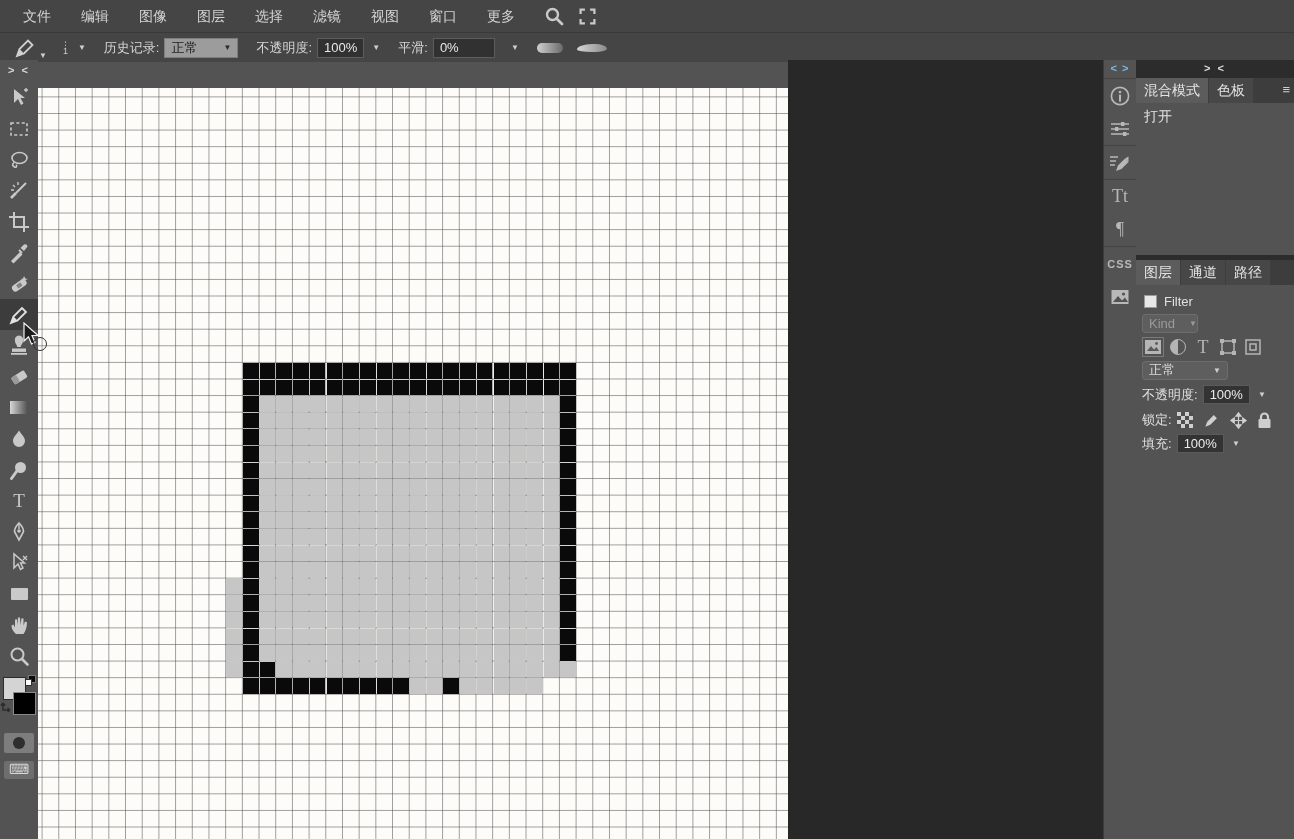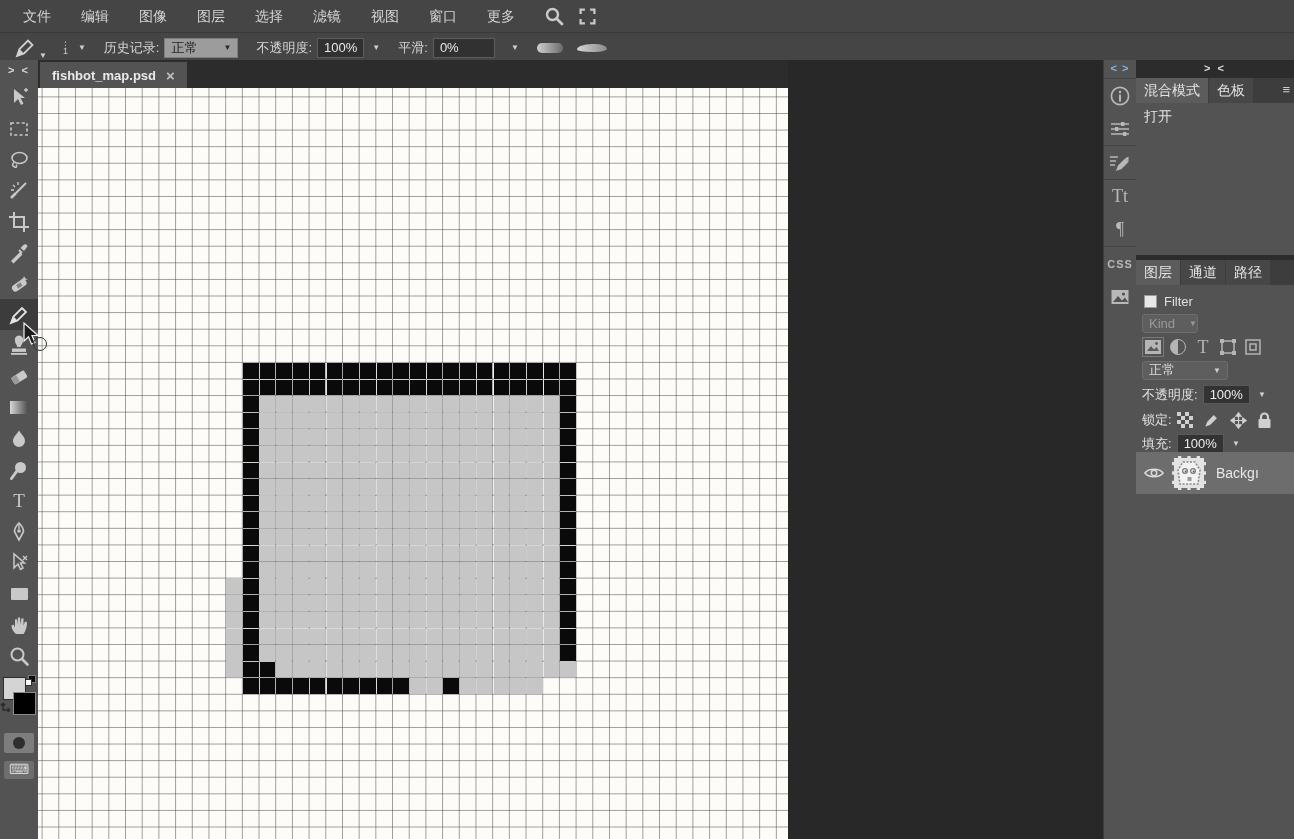--- a/index.html
+++ b/index.html
@@ -296,26 +296,20 @@
       <svg style="position:absolute;left:0;top:26px" width="13" height="14" viewBox="0 0 13 14">
           <path d="M3 2 v7 h7 M3 2 l-2 2.5 M3 2 l2 2.5 M10 9 l-2.5-2 M10 9 l-2.5 2" fill="none" stroke="#2b2b2b" stroke-width="1.4"></path>
         </svg>
     </div>
     <div class="maskbtn">
         <span class="dot"></span>
       </div>
     <div class="kbbtn">⌨</div>
   </div>
 
-  <div class="tabbar">
-    <div class="doc-tab">
-      <span>fishbot_map.psd</span>
-      <span class="tab-close">×</span>
-    </div>
-  </div>
 
   <div class="canvas" id="canvas">
       <div class="px" style="left: 205px; top: 275px; width: 15.7px; height: 15.6px; background: rgb(10, 10, 10);"></div>
       <div class="px" style="left: 221.7px; top: 275px; width: 15.7px; height: 15.6px; background: rgb(10, 10, 10);"></div>
       <div class="px" style="left: 238.4px; top: 275px; width: 15.7px; height: 15.6px; background: rgb(10, 10, 10);"></div>
       <div class="px" style="left: 255.1px; top: 275px; width: 15.7px; height: 15.6px; background: rgb(10, 10, 10);"></div>
       <div class="px" style="left: 271.8px; top: 275px; width: 15.7px; height: 15.6px; background: rgb(10, 10, 10);"></div>
       <div class="px" style="left: 288.5px; top: 275px; width: 15.7px; height: 15.6px; background: rgb(10, 10, 10);"></div>
       <div class="px" style="left: 305.2px; top: 275px; width: 15.7px; height: 15.6px; background: rgb(10, 10, 10);"></div>
       <div class="px" style="left: 321.9px; top: 275px; width: 15.7px; height: 15.6px; background: rgb(10, 10, 10);"></div>
@@ -857,34 +851,15 @@
     </div>
 
     <div class="ly-row" style="top:373px;height:21px;padding-left:6px">
       <span>填充:</span>
       <span class="darkval">
           <span>100%</span>
         </span>
       <span class="caret">▼</span>
     </div>
 
-    <div class="layer-row">
-      <span style="margin-left:8px;display:flex">
-        <svg width="20" height="14" viewBox="0 0 22 14">
-            <path d="M1 7 C5 1.5 17 1.5 21 7 C17 12.5 5 12.5 1 7 Z" fill="none" stroke="#dadada" stroke-width="1.6"></path>
-            <circle cx="11" cy="7" r="3" fill="none" stroke="#dadada" stroke-width="1.6"></circle>
-          </svg>
-      </span>
-      <span class="thumb">
-        <svg width="30" height="30" viewBox="0 0 30 30" style="position:absolute;left:0;top:0">
-            <polygon points="9,4 21,4 26,12 24,26 6,26 4,12" fill="#f2f2f2" stroke="#8a8a8a" stroke-width="1.6" stroke-dasharray="2 1.5"></polygon>
-            <circle cx="11" cy="13" r="2.4" fill="none" stroke="#777" stroke-width="1.2"></circle>
-            <circle cx="19" cy="13" r="2.4" fill="none" stroke="#777" stroke-width="1.2"></circle>
-            <circle cx="11.6" cy="13.4" r="0.9" fill="#555"></circle>
-            <circle cx="19.6" cy="13.4" r="0.9" fill="#555"></circle>
-            <rect x="13.5" y="19" width="4" height="4" fill="#9a9a9a"></rect>
-          </svg>
-      </span>
-      <span class="layer-name">Backgı</span>
-    </div>
   </div>
 
 </div>
 
 </body></html>

